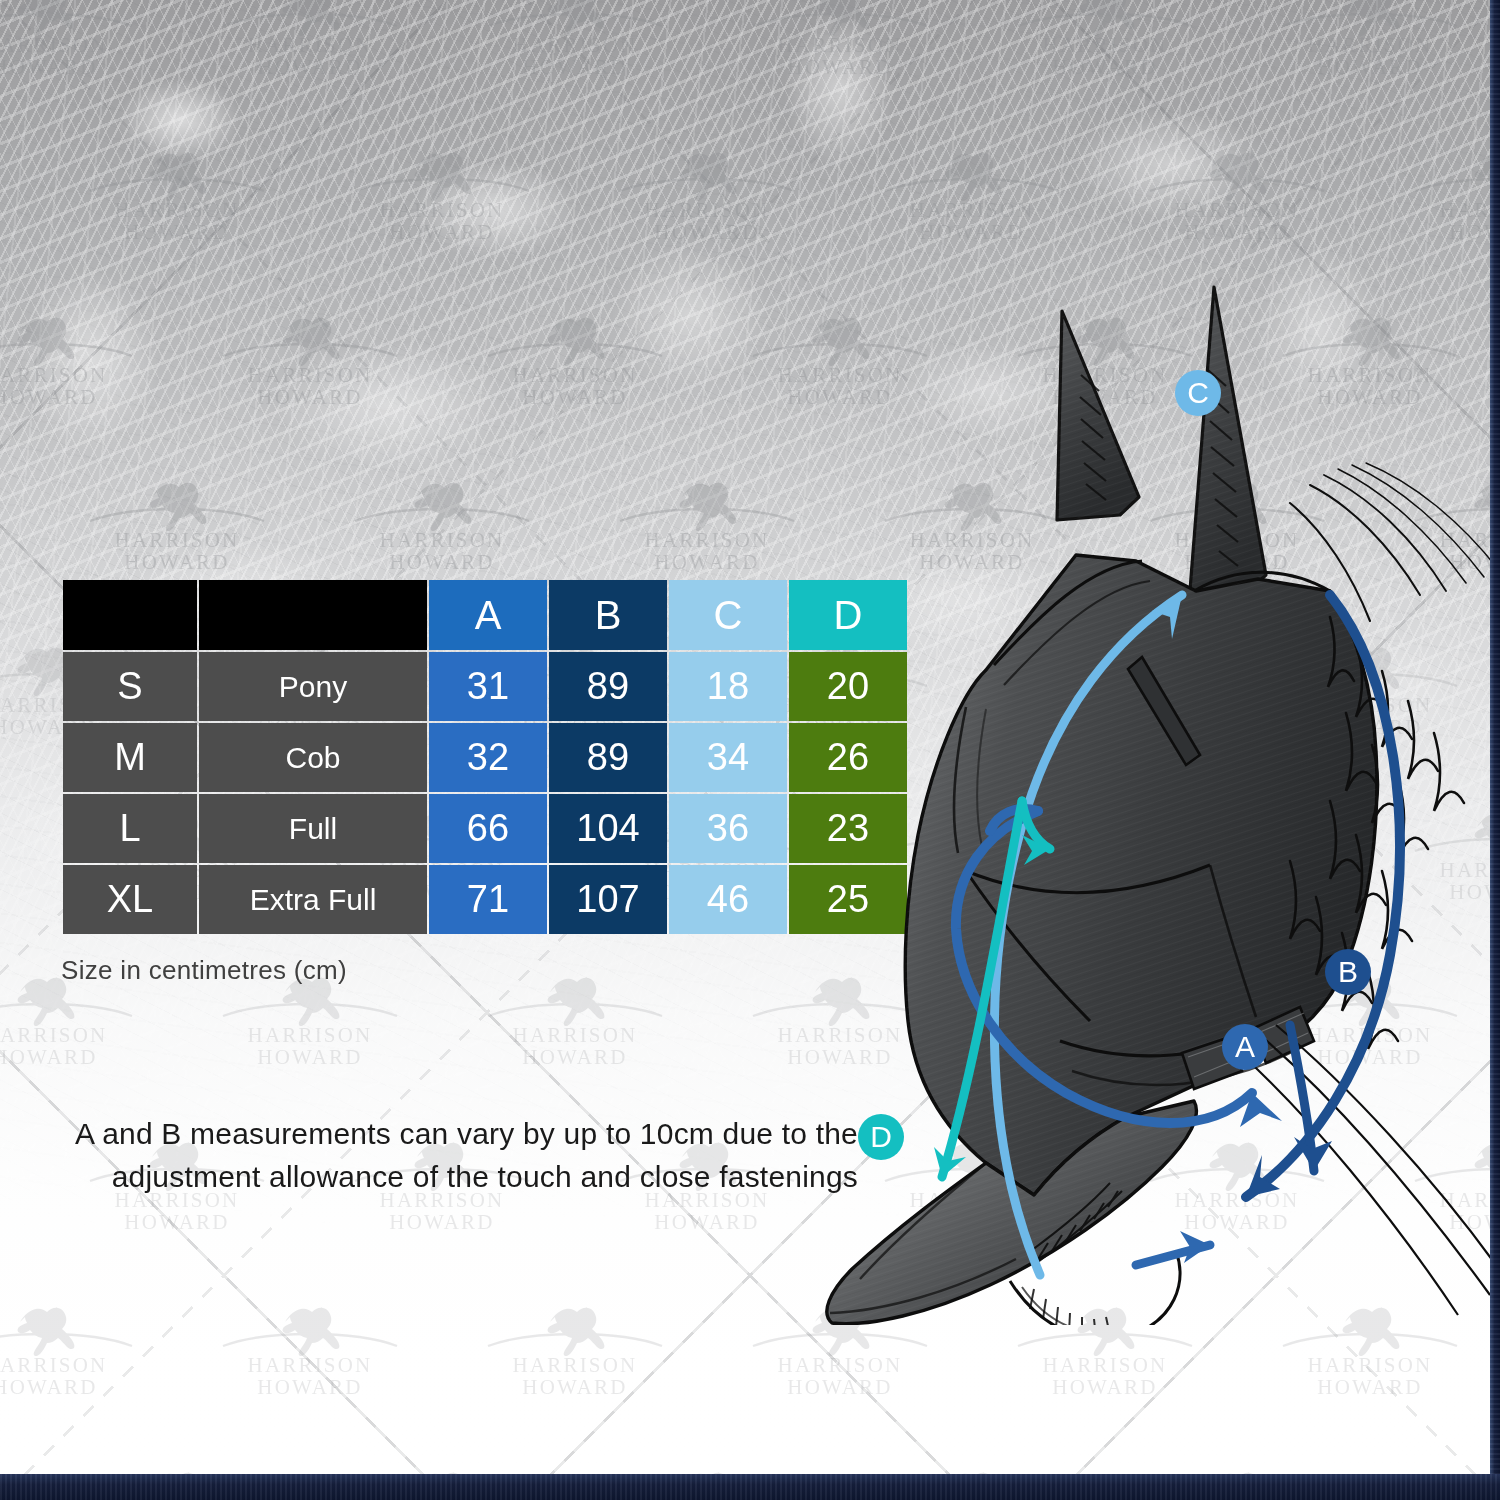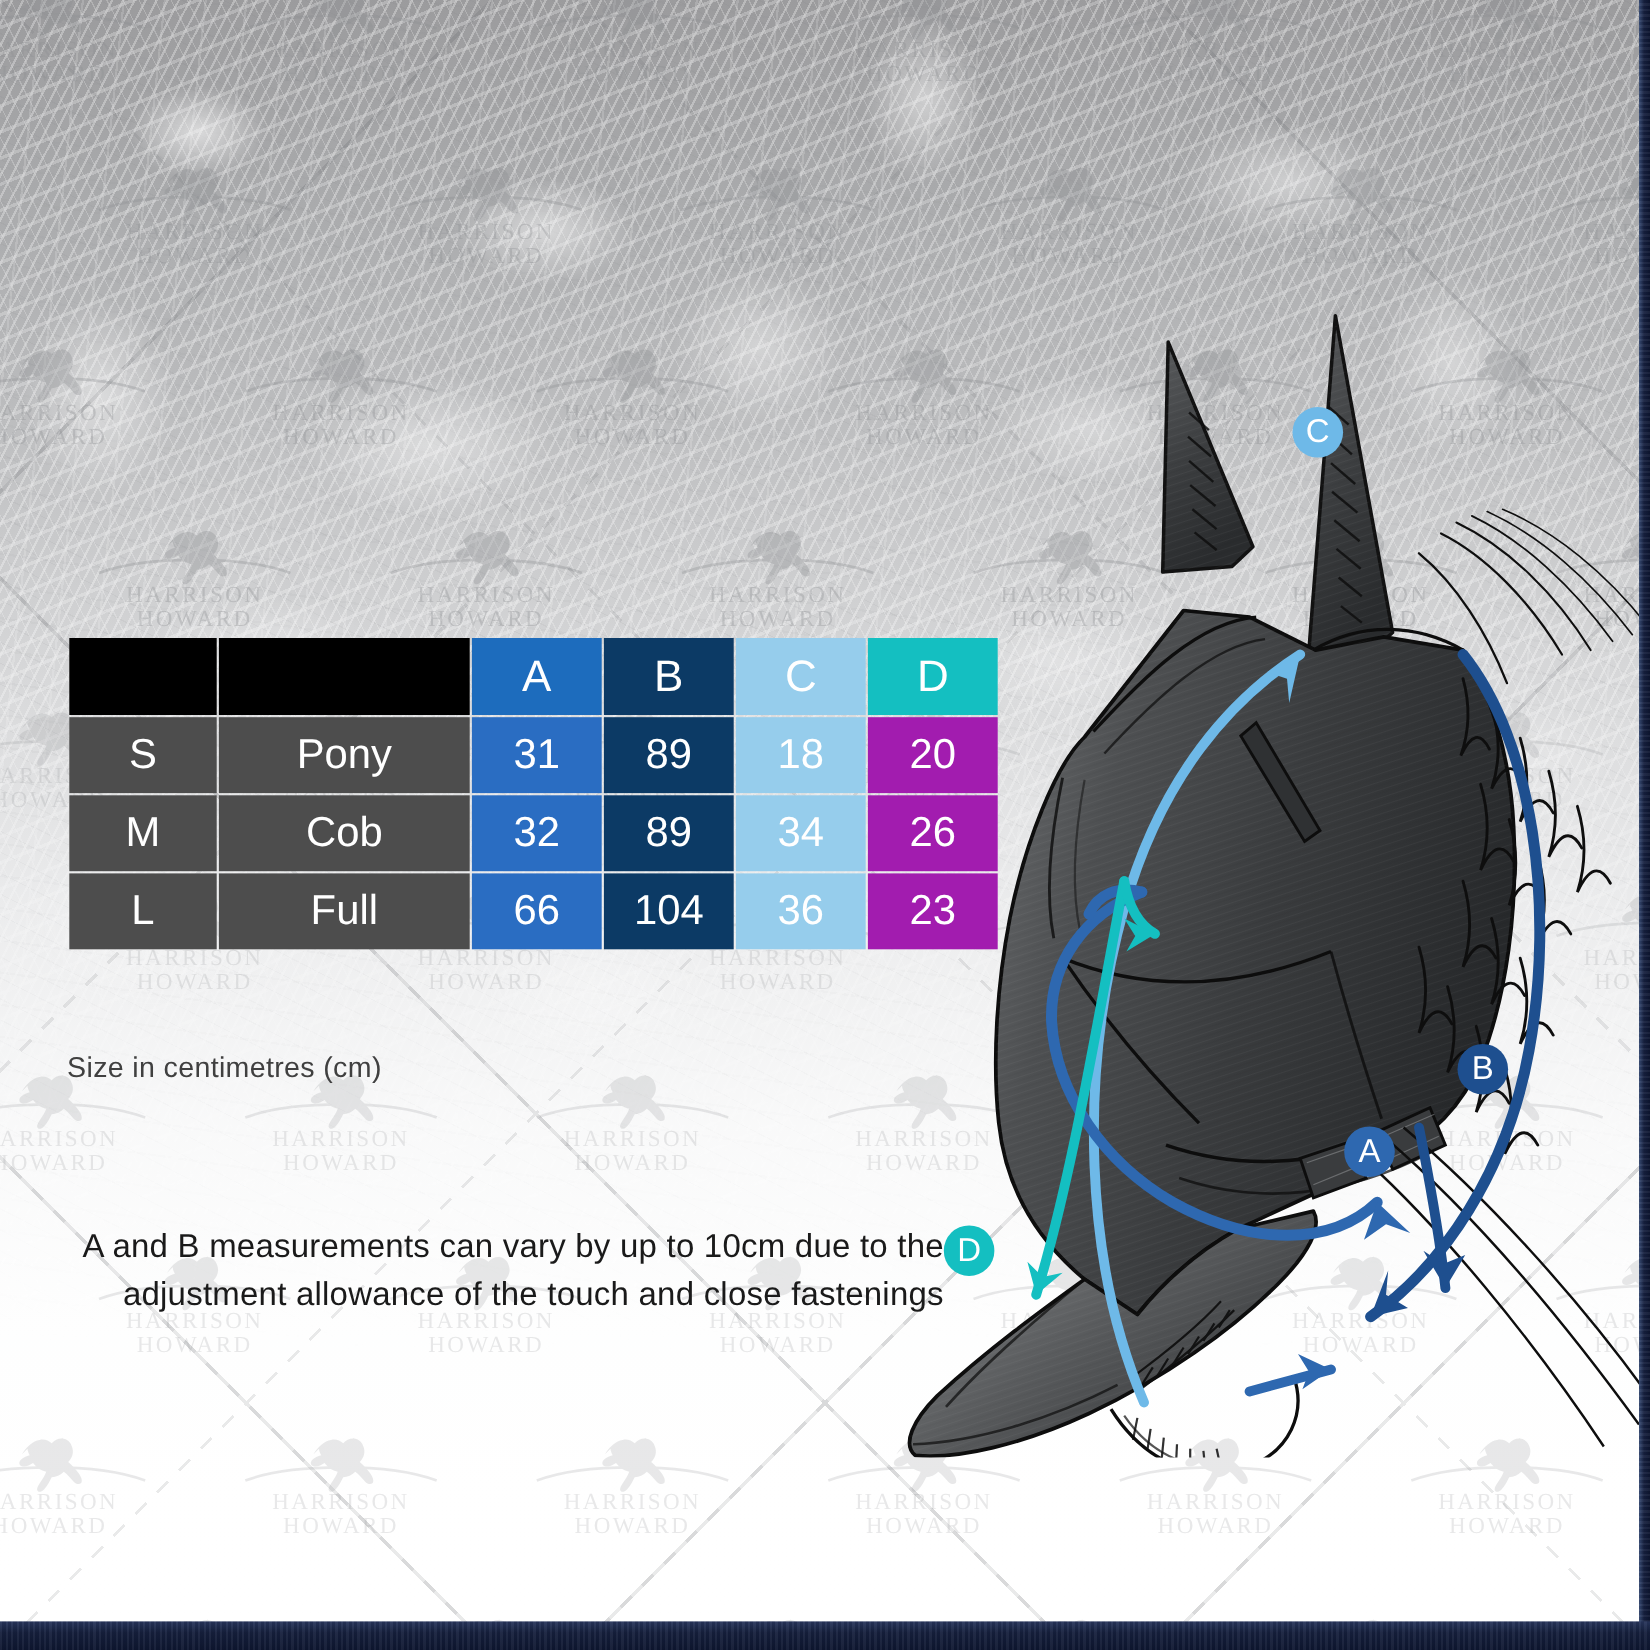--- a/index.html
+++ b/index.html
@@ -134,26 +134,26 @@
   .hdr-blank { background:#000000; }
   .hdr-A { background:#1d6cbd; }
   .hdr-B { background:#0c3a65; }
   .hdr-C { background:#96cdec; }
   .hdr-D { background:#14bfc1; }
   .cell-size { background:#4d4d4d; }
   .cell-name { background:#4d4d4d; }
   .cell-A { background:#2a6dc2; }
   .cell-B { background:#0c3a65; }
   .cell-C { background:#96cdec; }
-  .cell-D { background:#a21caf; }
+  .cell-D { background:#4d7c0f; }
 
   .hdr-row td { height:70px; font-size:40px; }
   .body-row td { height:69px; }
   .cell-size  { font-size:38px; }
-  .cell-name  { font-size:38px; }
+  .cell-name  { font-size:30px; }
   .cell-A, .cell-B, .cell-C, .cell-D { font-size:38px; }
 
   
   #note-units {
     position:absolute; left:61px; top:955px;
     font-size:26px; color:#404040; letter-spacing:.3px;
   }
   #note-vary {
     position:absolute; left:58px; top:1113px;
     width:800px;
@@ -891,20 +891,28 @@
           <td class="cell-D">26</td>
         </tr>
         <tr class="body-row">
           <td class="cell-size">L</td>
           <td class="cell-name">Full</td>
           <td class="cell-A">66</td>
           <td class="cell-B">104</td>
           <td class="cell-C">36</td>
           <td class="cell-D">23</td>
         </tr>
+        <tr class="body-row">
+          <td class="cell-size">XL</td>
+          <td class="cell-name">Extra Full</td>
+          <td class="cell-A">71</td>
+          <td class="cell-B">107</td>
+          <td class="cell-C">46</td>
+          <td class="cell-D">25</td>
+        </tr>
       </tbody>
   </table>
 
   <div id="note-units">Size in centimetres (cm)</div>
   <div id="note-vary">A and B measurements can vary by up to 10cm due to the adjustment allowance of the touch and close fastenings</div>
 
   <div id="illustration">
     <svg viewBox="0 0 710 1060" xmlns="http://www.w3.org/2000/svg">
       <defs>
         <linearGradient id="maskShade" x1="0" y1="0" x2="1" y2="0.4">

